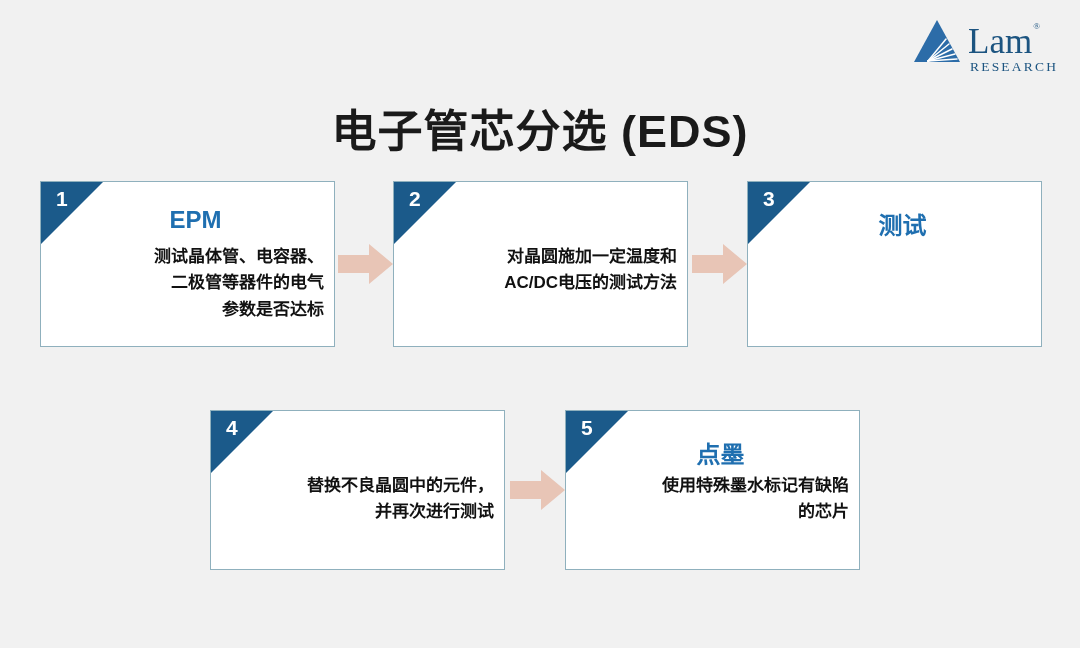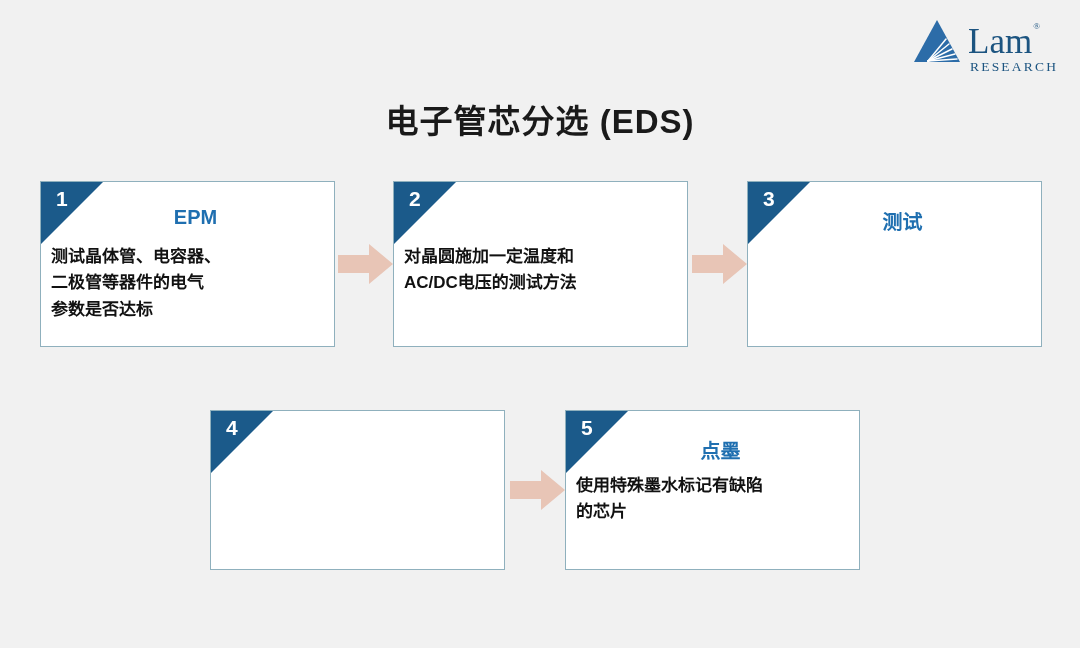--- a/index.html
+++ b/index.html
@@ -69,21 +69,21 @@
     margin-left: 2px;
   }
 
   
   .page-title {
     position: absolute;
     top: 95px;
     left: 0;
     width: 1080px;
     text-align: center;
-    font-size: 33px;
+    font-size: 45px;
     font-weight: bold;
     color: #1a1a1a;
     letter-spacing: 1px;
   }
 
   
   .card {
     position: absolute;
     background: #ffffff;
     border: 1.5px solid #8fb0bd;
@@ -108,34 +108,34 @@
     font-weight: bold;
     line-height: 1;
     z-index: 3;
   }
   .card .card-heading {
     position: absolute;
     left: 0;
     right: 0;
     top: 24px;
     text-align: center;
-    font-size: 20px;
+    font-size: 24px;
     font-weight: bold;
     color: #1f6fb0;
     padding-left: 36px;
     padding-right: 20px;
     box-sizing: border-box;
     z-index: 2;
   }
   .card .card-body {
     position: absolute;
     left: 10px;
     right: 10px;
     top: 62px;
-    text-align: left;
+    text-align: right;
     font-size: 17px;
     font-weight: bold;
     color: #111111;
     line-height: 1.55;
     z-index: 2;
   }
 
   
   #card-1 { left: 40px;  top: 181px; width: 295px; height: 166px; }
   #card-2 { left: 393px; top: 181px; width: 295px; height: 166px; }
@@ -200,20 +200,21 @@
 
   <div class="card" id="card-3">
     <div class="corner"></div>
     <div class="corner-num">3</div>
     <div class="card-heading">测试</div>
   </div>
 
   <div class="card" id="card-4">
     <div class="corner"></div>
     <div class="corner-num">4</div>
+    <div class="card-body">替换不良晶圆中的元件，<br>并再次进行测试</div>
   </div>
 
   <svg class="arrow" id="arrow-3" viewBox="0 0 56 44">
     <polygon points="0,13 31,13 31,2 55,22 31,42 31,31 0,31" fill="#e8c5b6"></polygon>
   </svg>
 
   <div class="card" id="card-5">
     <div class="corner"></div>
     <div class="corner-num">5</div>
     <div class="card-heading">点墨</div>

